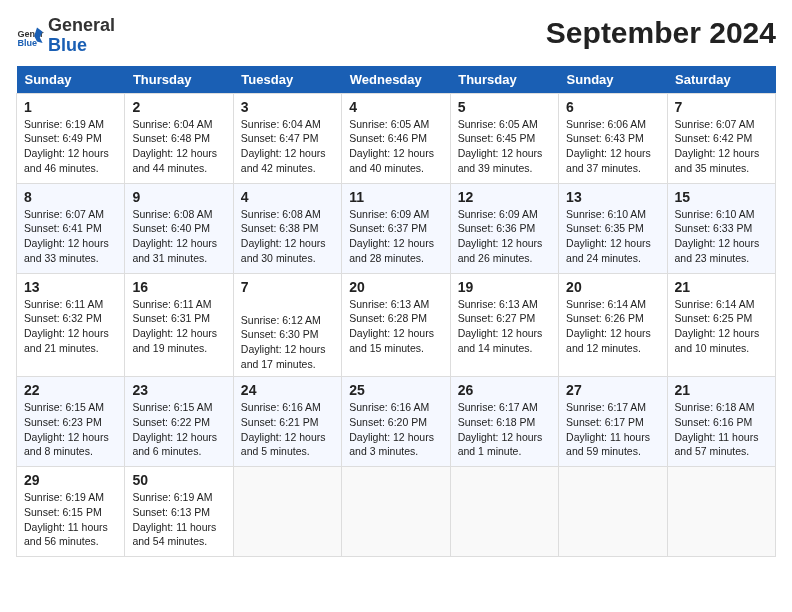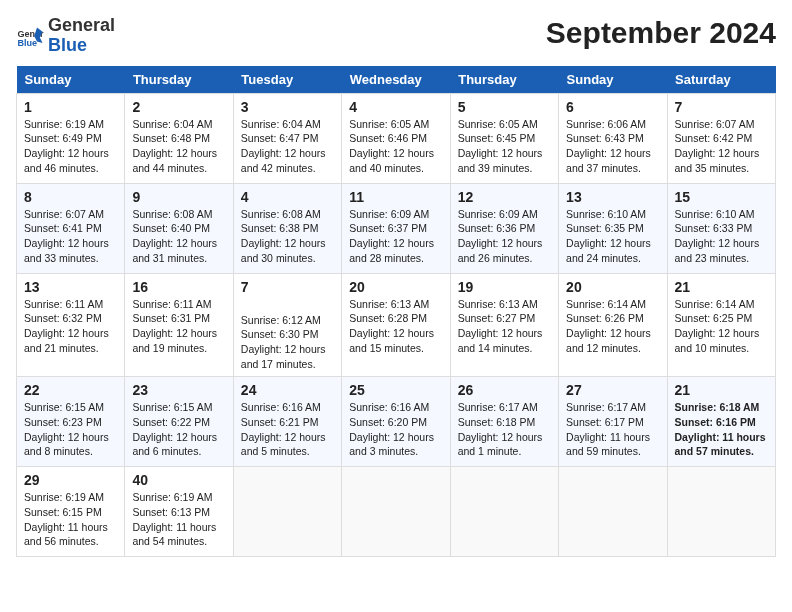--- a/index.html
+++ b/index.html
@@ -312,36 +312,36 @@
         </td>
         <td>
           <span class="day-num">27</span>
           <div class="cell-text" style="white-space: pre-line;">Sunrise: 6:17 AM
 Sunset: 6:17 PM
 Daylight: 11 hours
 and 59 minutes.</div>
         </td>
         <td>
           <span class="day-num">21</span>
-          <div class="cell-text" style="white-space: pre-line; font-weight: bold;">Sunrise: 6:18 AM
+          <div class="cell-text" style="white-space: pre-line;">Sunrise: 6:18 AM
 Sunset: 6:16 PM
 Daylight: 11 hours
 and 57 minutes.</div>
         </td>
       </tr>
       <tr>
         <td>
           <span class="day-num">29</span>
           <div class="cell-text" style="white-space: pre-line;">Sunrise: 6:19 AM
 Sunset: 6:15 PM
 Daylight: 11 hours
 and 56 minutes.</div>
         </td>
         <td>
-          <span class="day-num">40</span>
+          <span class="day-num">50</span>
           <div class="cell-text" style="white-space: pre-line;">Sunrise: 6:19 AM
 Sunset: 6:13 PM
 Daylight: 11 hours
 and 54 minutes.</div>
         </td>
         <td class="empty-cell"></td>
         <td class="empty-cell"></td>
         <td class="empty-cell"></td>
         <td class="empty-cell"></td>
         <td class="empty-cell"></td>

